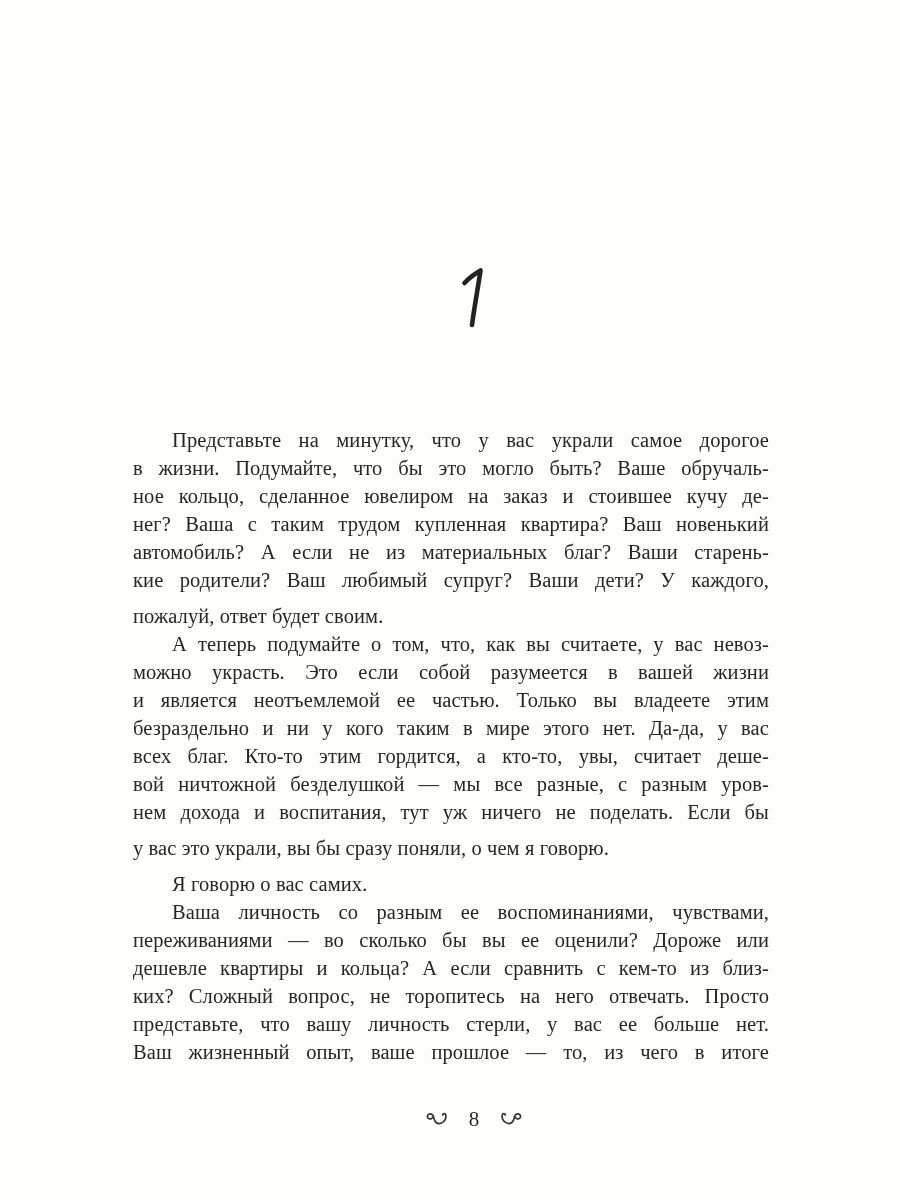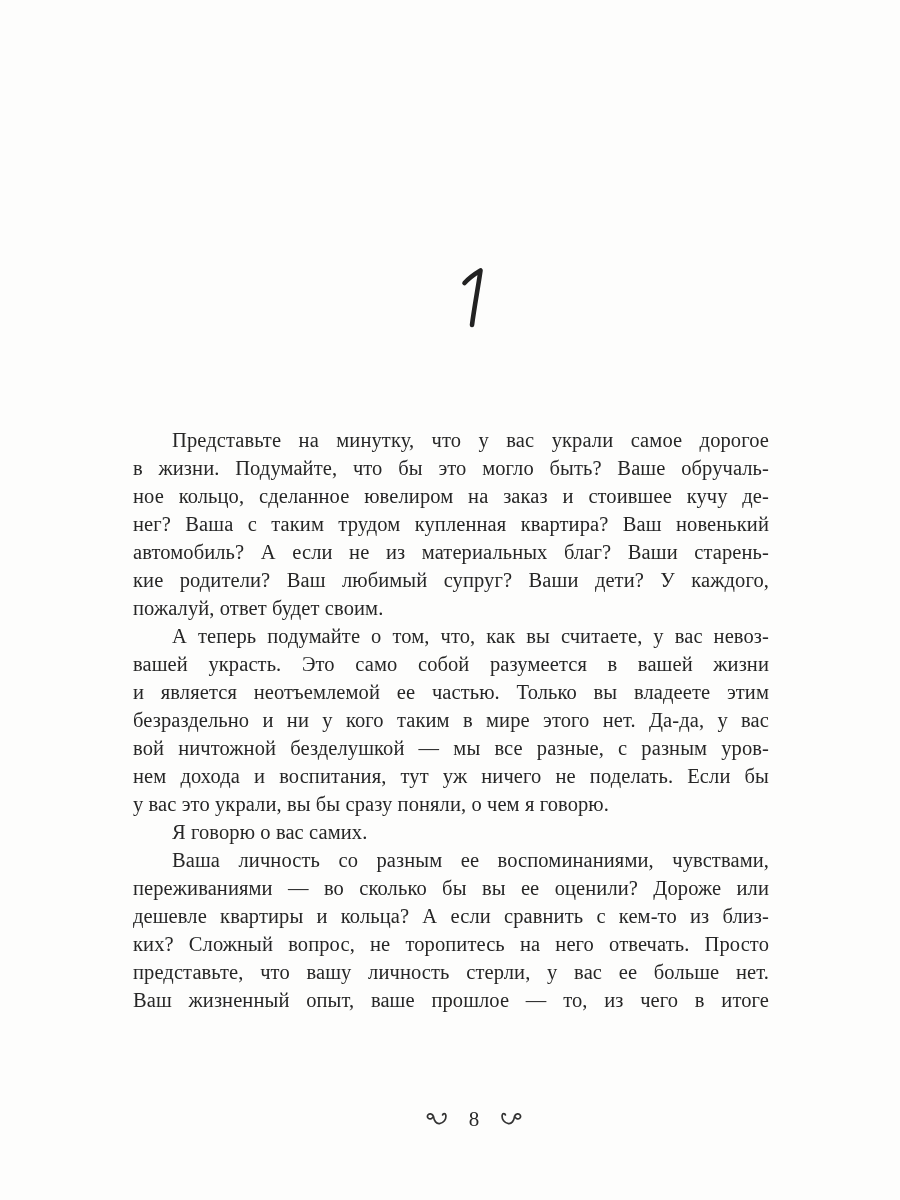--- a/index.html
+++ b/index.html
@@ -46,20 +46,21 @@
     text-align: justify;
     text-align-last: justify;
     overflow: hidden;
     white-space: nowrap;
   }
   .line.first {
     text-indent: 39px;
   }
   .line.end {
     text-align-last: left;
+    margin-top: 8px;
   }
   .footer {
     position: absolute;
     top: 1106px;
     left: 0;
     width: 100%;
     display: flex;
     justify-content: center;
     align-items: center;
     gap: 21px;
@@ -91,23 +92,24 @@
         <div class="line first">Представьте на минутку, что у вас украли самое дорогое</div>
         <div class="line">в жизни. Подумайте, что бы это могло быть? Ваше обручаль-</div>
         <div class="line">ное кольцо, сделанное ювелиром на заказ и стоившее кучу де-</div>
         <div class="line">нег? Ваша с таким трудом купленная квартира? Ваш новенький</div>
         <div class="line">автомобиль? А если не из материальных благ? Ваши старень-</div>
         <div class="line">кие родители? Ваш любимый супруг? Ваши дети? У каждого,</div>
         <div class="line end">пожалуй, ответ будет своим.</div>
       </div>
       <div class="paragraph">
         <div class="line first">А теперь подумайте о том, что, как вы считаете, у вас невоз-</div>
-        <div class="line">вашей украсть. Это само собой разумеется в вашей жизни</div>
+        <div class="line">можно украсть. Это если собой разумеется в вашей жизни</div>
         <div class="line">и является неотъемлемой ее частью. Только вы владеете этим</div>
         <div class="line">безраздельно и ни у кого таким в мире этого нет. Да-да, у вас</div>
+        <div class="line">всех благ. Кто-то этим гордится, а кто-то, увы, считает деше-</div>
         <div class="line">вой ничтожной безделушкой — мы все разные, с разным уров-</div>
         <div class="line">нем дохода и воспитания, тут уж ничего не поделать. Если бы</div>
         <div class="line end">у вас это украли, вы бы сразу поняли, о чем я говорю.</div>
       </div>
       <div class="paragraph">
         <div class="line first end">Я говорю о вас самих.</div>
       </div>
       <div class="paragraph">
         <div class="line first">Ваша личность со разным ее воспоминаниями, чувствами,</div>
         <div class="line">переживаниями — во сколько бы вы ее оценили? Дороже или</div>

